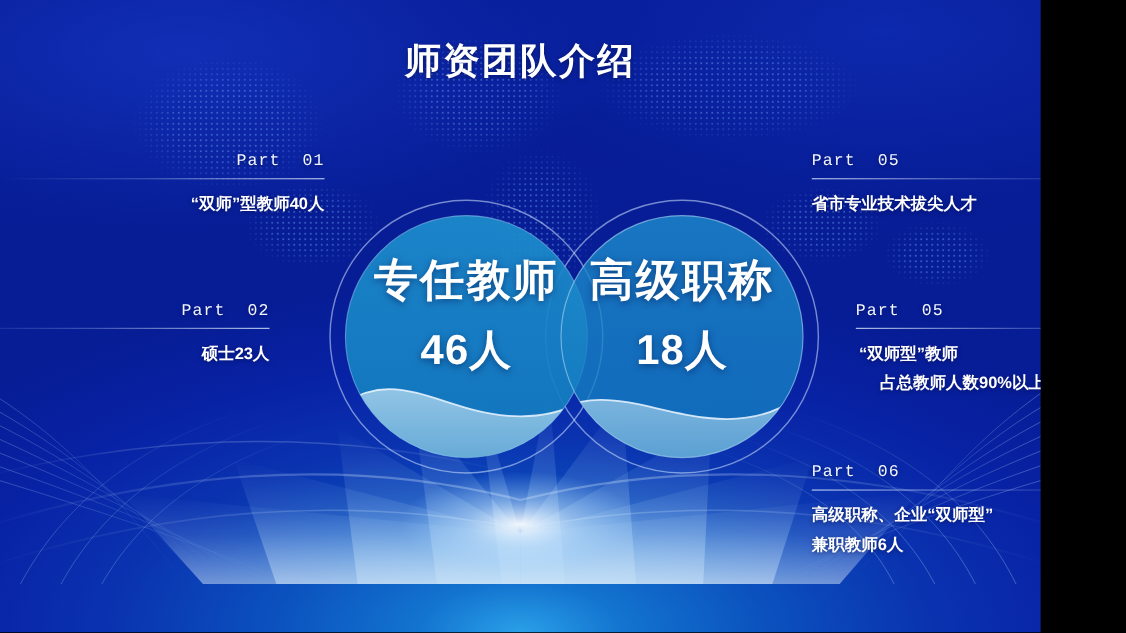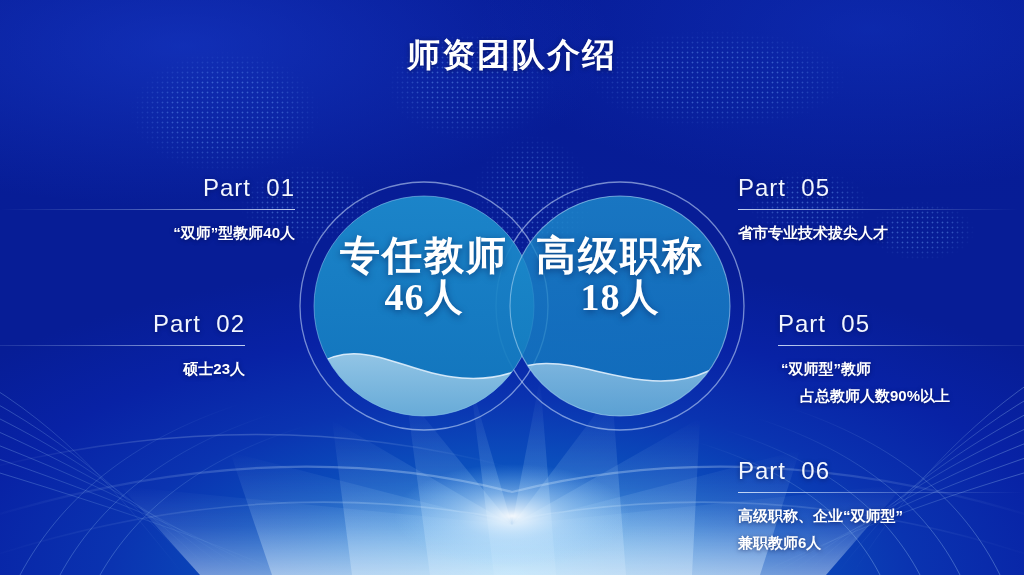--- a/index.html
+++ b/index.html
@@ -3,21 +3,21 @@
 <meta charset="utf-8">
 <title>师资团队介绍</title>
 <style>
   html, body {
     margin: 0;
     padding: 0;
     background: #000;
   }
   #slide {
     position: relative;
-    width: 1024px;
+    width: 946px;
     height: 575px;
     overflow: hidden;
     font-family: "Liberation Serif", "DejaVu Serif", serif;
     background: radial-gradient(ellipse 70% 55% at 50% 100%, #2aa0e8 0%, #1374cf 14%, #0b51be 34%, #0a33b0 56%, #0822a5 78%, #071d96 100%);
     color: #fff;
     user-select: none;
   }
 
   
   .bg-layer { position: absolute; inset: 0; pointer-events: none; }
@@ -68,27 +68,26 @@
     color: #ffffff;
     text-shadow: 0 1px 5px rgba(0,0,0,.35);
   }
 
   
   .part {
     position: absolute;
     width: 300px;
   }
   .part-label {
-    font-family: Liberation Sans, sans-serif;
-    font-size: 24px;
+    font-family: Liberation Mono, monospace;
+    font-size: 15px;
     letter-spacing: 1px;
     color: #f2f6ff;
     white-space: pre;
     text-shadow: 0 1px 4px rgba(0,10,60,.5);
-    margin-top: 36px;
   }
   .part-rule {
     height: 1px;
     margin: 7px 0 9px 0;
     border: 0;
   }
   .left .part-rule {
     background: linear-gradient(90deg, rgba(175,205,255,0) 0%, rgba(200,222,255,.30) 45%, rgba(225,238,255,.85) 100%);
   }
   .right .part-rule {
@@ -118,26 +117,27 @@
   }
   .venn-title {
     font-family: "DejaVu Serif", "Liberation Serif", serif;
     font-size: 40px;
     font-weight: bold;
     letter-spacing: 2px;
     color: #ffffff;
     line-height: 38px;
   }
   .venn-value {
-    font-family: Liberation Serif, serif;
+    font-family: Liberation Sans, sans-serif;
     font-size: 38px;
     font-weight: bold;
     letter-spacing: 1px;
     color: #ffffff;
     line-height: 46px;
+    margin-top: 22px;
   }
 </style>
 </head>
 <body>
 
 <div id="slide">
 
   <div class="bg-layer bg-deep"></div>
   <div class="bg-layer bg-map"></div>
 

